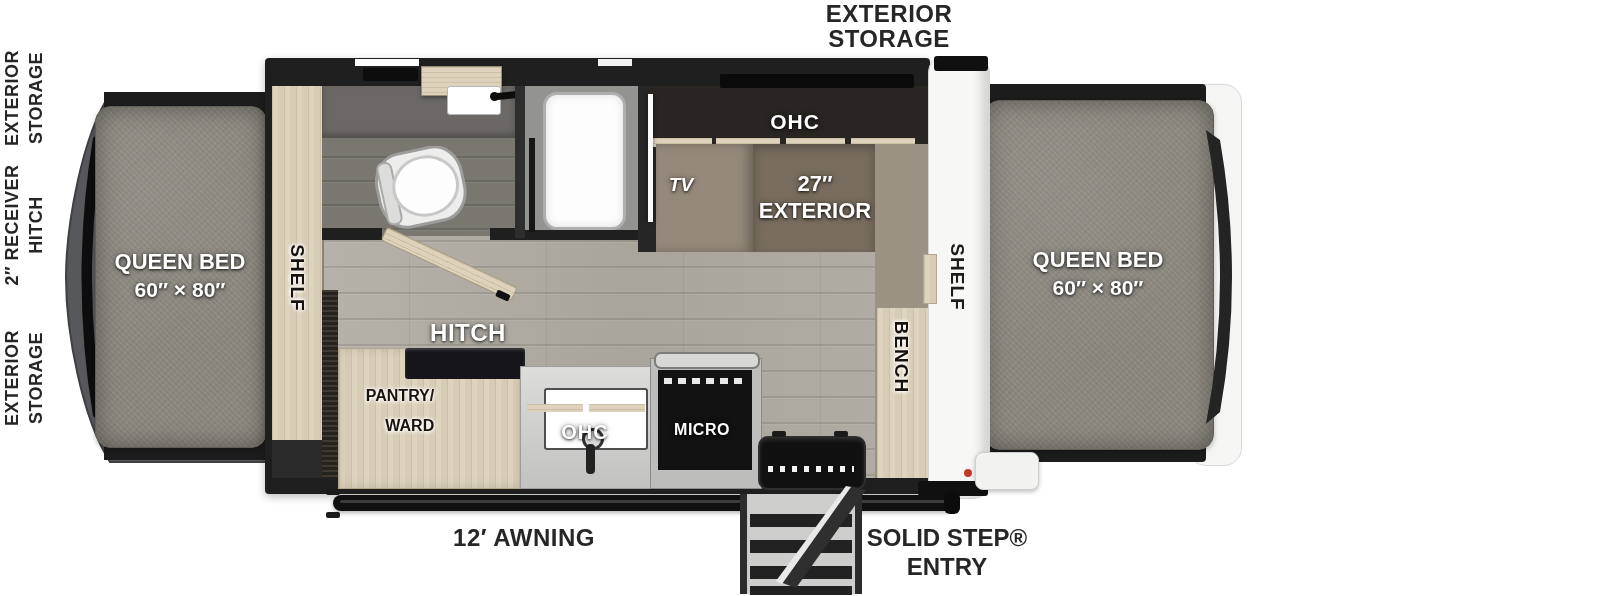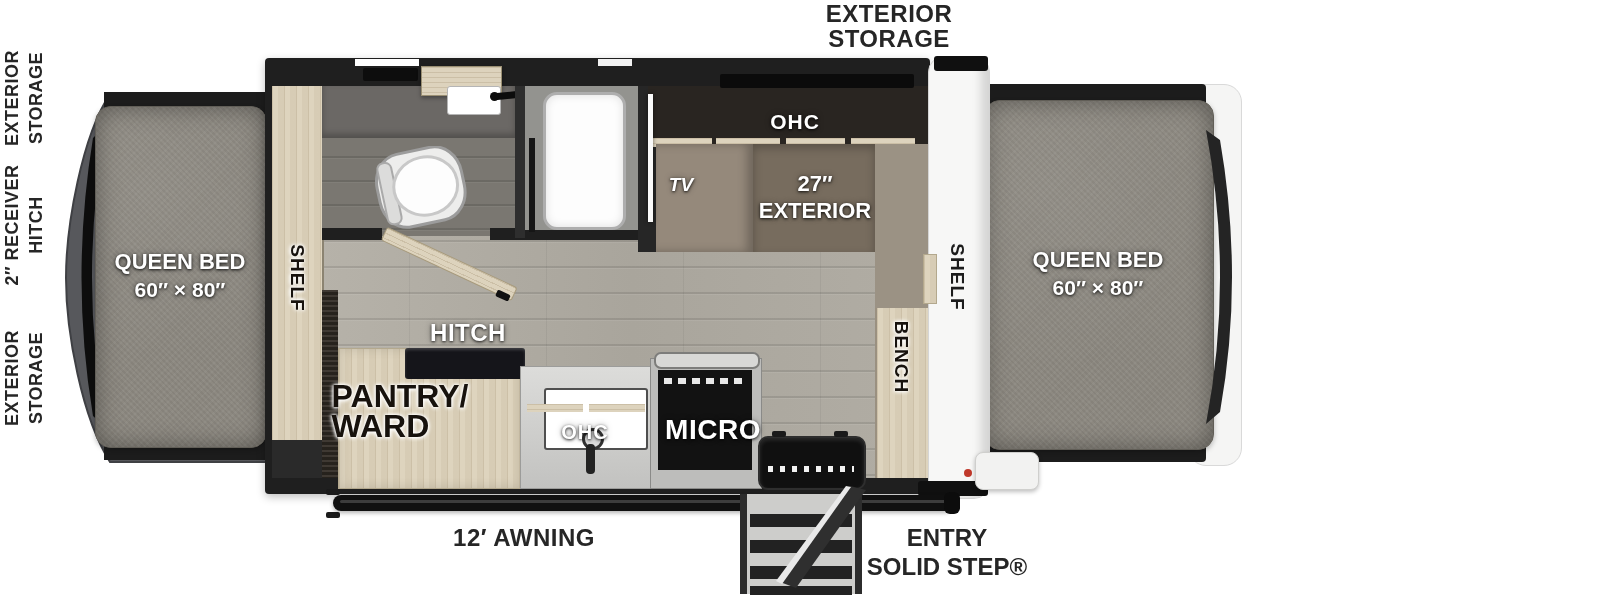--- a/index.html
+++ b/index.html
@@ -134,38 +134,38 @@
     <div>EXTERIOR</div>
   </div>
 
   <div class="abs wood" style="left:875px;top:308px;width:53px;height:170px;border-left:2px solid #9a9080;"></div>
   <div class="lbl rot-cw glow" style="left:901px;top:357px;font-size:19px;letter-spacing:1px;">BENCH</div>
 
   <div class="abs darktex" style="left:322px;top:290px;width:16px;height:188px;"></div>
   <div class="abs wood" style="left:338px;top:348px;width:182px;height:139px;border:1px solid #b4a98e;box-shadow:inset 0 0 12px rgba(0,0,0,.12);"></div>
   <div class="abs" style="left:405px;top:348px;width:120px;height:31px;background:#15151a;border-radius:3px;box-shadow:inset 0 2px 3px rgba(255,255,255,.18);"></div>
   <div class="lbl white" style="left:468px;top:333px;font-size:24px;letter-spacing:.5px;transform:translate(-50%,-50%);">HITCH</div>
-  <div class="lbl glow" style="left:400px;top:411px;font-size:32px;line-height:30px;transform:translate(-50%,-50%);text-align:left;">
+  <div class="lbl glow" style="left:400px;top:411px;font-size:16px;line-height:30px;transform:translate(-50%,-50%);text-align:right;">
     <div>PANTRY/</div>
     <div>WARD</div>
   </div>
 
   <div class="abs" style="left:520px;top:366px;width:132px;height:121px;background:linear-gradient(180deg,#dcdcda,#c2c2c0);border:1px solid #9c9c9a;"></div>
   <div class="abs" style="left:544px;top:388px;width:100px;height:58px;background:#ffffff;border:2px solid #4f4f4f;border-radius:3px;"></div>
   <div class="abs" style="left:582px;top:428px;width:16px;height:16px;border:3px solid #333333;border-radius:50%;background:#dddddd;"></div>
   <div class="abs" style="left:586px;top:444px;width:9px;height:30px;background:#222222;border-radius:4px;"></div>
   <div class="abs wood-h" style="left:527px;top:404px;width:56px;height:8px;"></div>
   <div class="abs wood-h" style="left:589px;top:404px;width:56px;height:8px;"></div>
   <div class="lbl white" style="left:585px;top:432px;font-size:20px;letter-spacing:1px;transform:translate(-50%,-50%);">OHC</div>
 
   <div class="abs" style="left:650px;top:358px;width:110px;height:129px;background:#bdbdbb;border:1px solid #8a8a88;"></div>
   <div class="abs" style="left:654px;top:352px;width:102px;height:13px;background:#d8d8d6;border:2px solid #7d7d7b;border-radius:7px;"></div>
   <div class="abs" style="left:658px;top:370px;width:94px;height:100px;background:#121212;"></div>
   <div class="abs" style="left:664px;top:378px;width:82px;height:6px;background-image:repeating-linear-gradient(90deg,#e8e8e8 0 8px, rgba(0,0,0,0) 8px 14px);"></div>
-  <div class="lbl white" style="left:702px;top:430px;font-size:28px;letter-spacing:.5px;transform:translate(-50%,-50%);margin-left:11px;">MICRO</div>
+  <div class="lbl white" style="left:702px;top:430px;font-size:16px;letter-spacing:.5px;transform:translate(-50%,-50%);">MICRO</div>
 
   <div class="abs" style="left:758px;top:436px;width:104px;height:50px;background:#101010;border:2px solid #2e2e2e;border-radius:10px;box-shadow:inset 0 2px 4px rgba(255,255,255,.12);"></div>
   <div class="abs" style="left:768px;top:466px;width:86px;height:6px;background-image:repeating-linear-gradient(90deg,#f2f2f2 0 5px, rgba(0,0,0,0) 5px 12px);"></div>
   <div class="abs" style="left:772px;top:431px;width:14px;height:6px;background:#1a1a1a;border-radius:2px;"></div>
   <div class="abs" style="left:834px;top:431px;width:14px;height:6px;background:#1a1a1a;border-radius:2px;"></div>
 
   <div class="abs" style="left:928px;top:56px;width:60px;height:441px;background:#f7f7f6;border:1px solid #d5d5d5;border-radius:16px;box-shadow:inset -8px 0 10px rgba(0,0,0,.14);"></div>
   <div class="abs" style="left:934px;top:56px;width:54px;height:15px;background:#101010;border-radius:3px;"></div>
   <div class="abs" style="left:918px;top:481px;width:70px;height:15px;background:#101010;border-radius:3px;"></div>
   <div class="abs wood" style="left:923px;top:254px;width:12px;height:48px;border:1px solid #b3a88d;"></div>
@@ -186,17 +186,17 @@
     <rect x="10" y="8" width="7" height="100" fill="#2c2c2c"></rect>
     <rect x="125" y="8" width="7" height="100" fill="#2c2c2c"></rect>
     <rect x="20" y="28" width="102" height="13" fill="#222222"></rect>
     <rect x="20" y="54" width="102" height="13" fill="#222222"></rect>
     <rect x="20" y="80" width="102" height="13" fill="#222222"></rect>
     <rect x="20" y="100" width="102" height="9" fill="#222222"></rect>
     <polygon points="120,0 136,4 66,102 50,96" fill="#2f2f2f"></polygon>
     <polygon points="116,0 121,1 52,98 46,95" fill="#e9e9e9"></polygon>
   </svg>
   <div class="lbl dark" style="left:947px;top:552px;font-size:24px;line-height:29px;transform:translate(-50%,-50%);text-align:center;">
+    <div>SOLID STEP®</div>
     <div>ENTRY</div>
-    <div>SOLID STEP®</div>
   </div>
 
 </div>
 
 </body></html>

